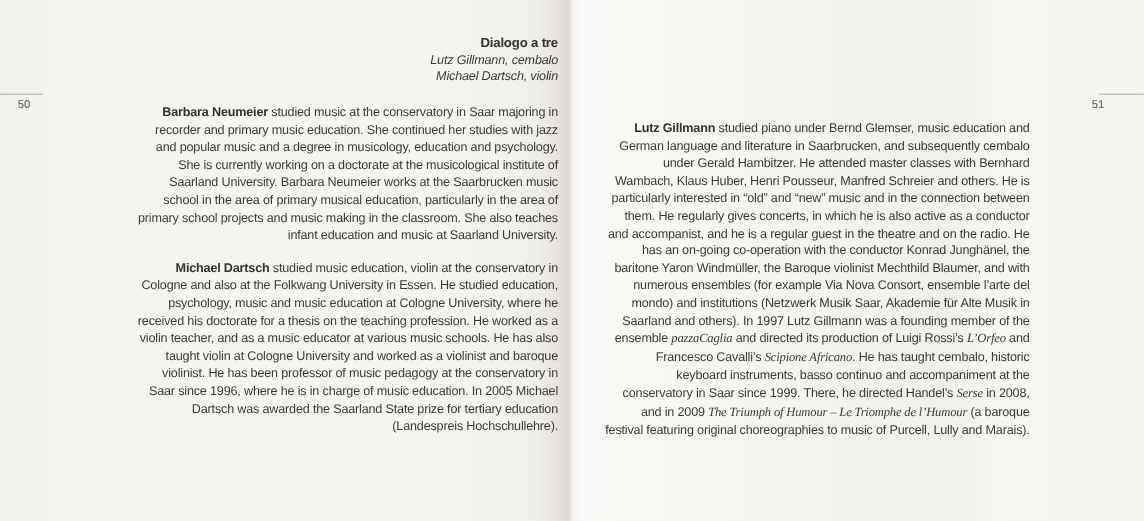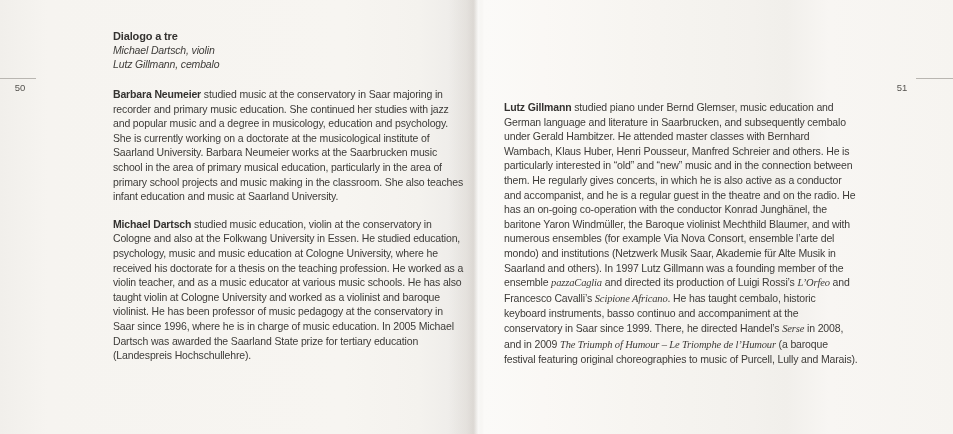--- a/index.html
+++ b/index.html
@@ -67,27 +67,28 @@
   .pagenum {
     position: absolute;
     top: 82px;
     width: 20px;
     font-size: 9.5px;
     line-height: 11px;
     color: #55534f;
     text-align: center;
   }
   .pagenum-left  { left: 10px; }
-  .pagenum-right { left: 415px; }
+  .pagenum-right { left: 428px; }
 
   .content {
     position: absolute;
     font-size: 10.5px;
     line-height: 14.6px;
     letter-spacing: -0.15px;
+    text-align: right;
   }
   .content-left {
     left: 113px;
     top: 29px;
     width: 352px;
   }
   .content-right {
     left: 27px;
     top: 100px;
     width: 354px;
@@ -116,22 +117,22 @@
 <div class="spread">
   <div class="fold"></div>
 
   <section class="page page-left">
     <div class="rule rule-left"></div>
     <div class="pagenum pagenum-left">50</div>
 
     <div class="content content-left">
       <h1 class="heading">Dialogo a tre</h1>
       <div class="credits">
+        <div class="credit">Lutz Gillmann, cembalo</div>
         <div class="credit">Michael Dartsch, violin</div>
-        <div class="credit">Lutz Gillmann, cembalo</div>
       </div>
       <p class="para"><span class="bold">Barbara Neumeier</span><span> studied music at the conservatory in Saar majoring in recorder and primary music education. She continued her studies with jazz and popular music and a degree in musicology, education and psychology. She is currently working on a doctorate at the musicological institute of Saarland University. Barbara Neumeier works at the Saarbrucken music school in the area of primary musical education, particularly in the area of primary school projects and music making in the classroom. She also teaches infant education and music at Saarland University.</span></p>
       <p class="para"><span class="bold">Michael Dartsch</span><span> studied music education, violin at the conservatory in Cologne and also at the Folkwang University in Essen. He studied education, psychology, music and music education at Cologne University, where he received his doctorate for a thesis on the teaching profession. He worked as a violin teacher, and as a music educator at various music schools. He has also taught violin at Cologne University and worked as a violinist and baroque violinist. He has been professor of music pedagogy at the conservatory in Saar since 1996, where he is in charge of music education. In 2005 Michael Dartsch was awarded the Saarland State prize for tertiary education (Landespreis Hochschullehre).</span></p>
     </div>
   </section>
 
   <section class="page page-right">
     <div class="rule rule-right"></div>
     <div class="pagenum pagenum-right">51</div>
 

